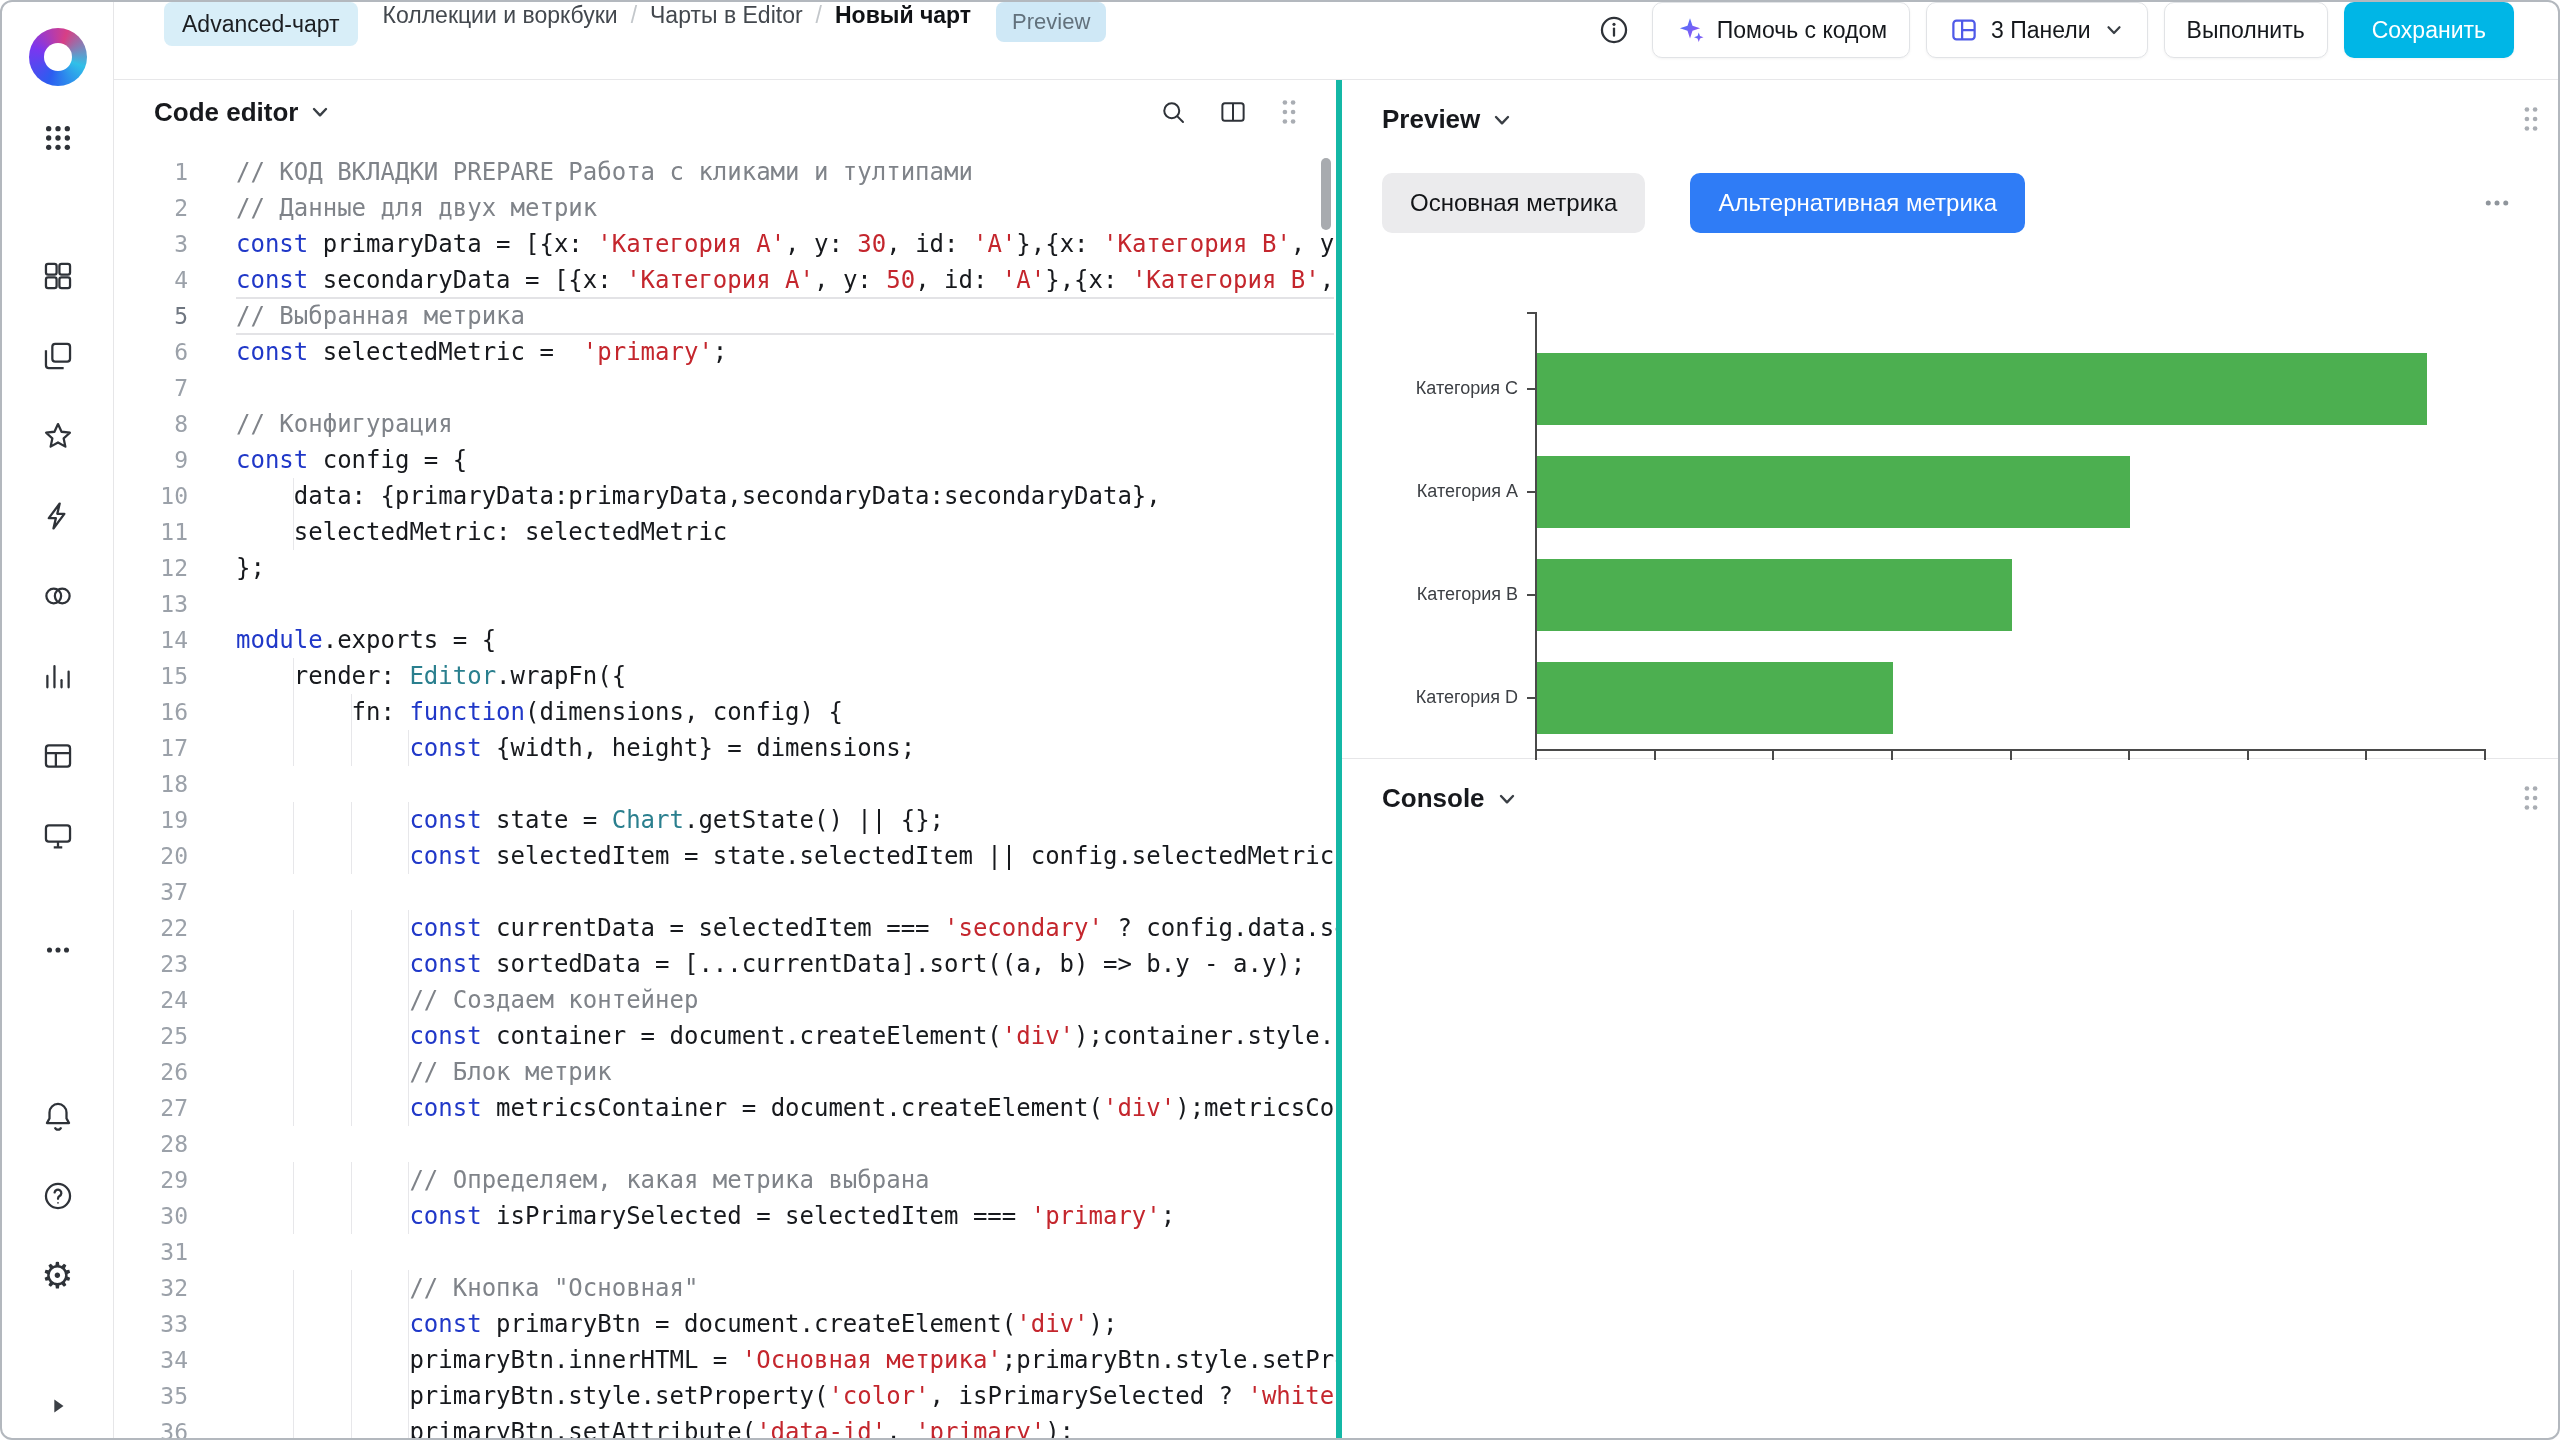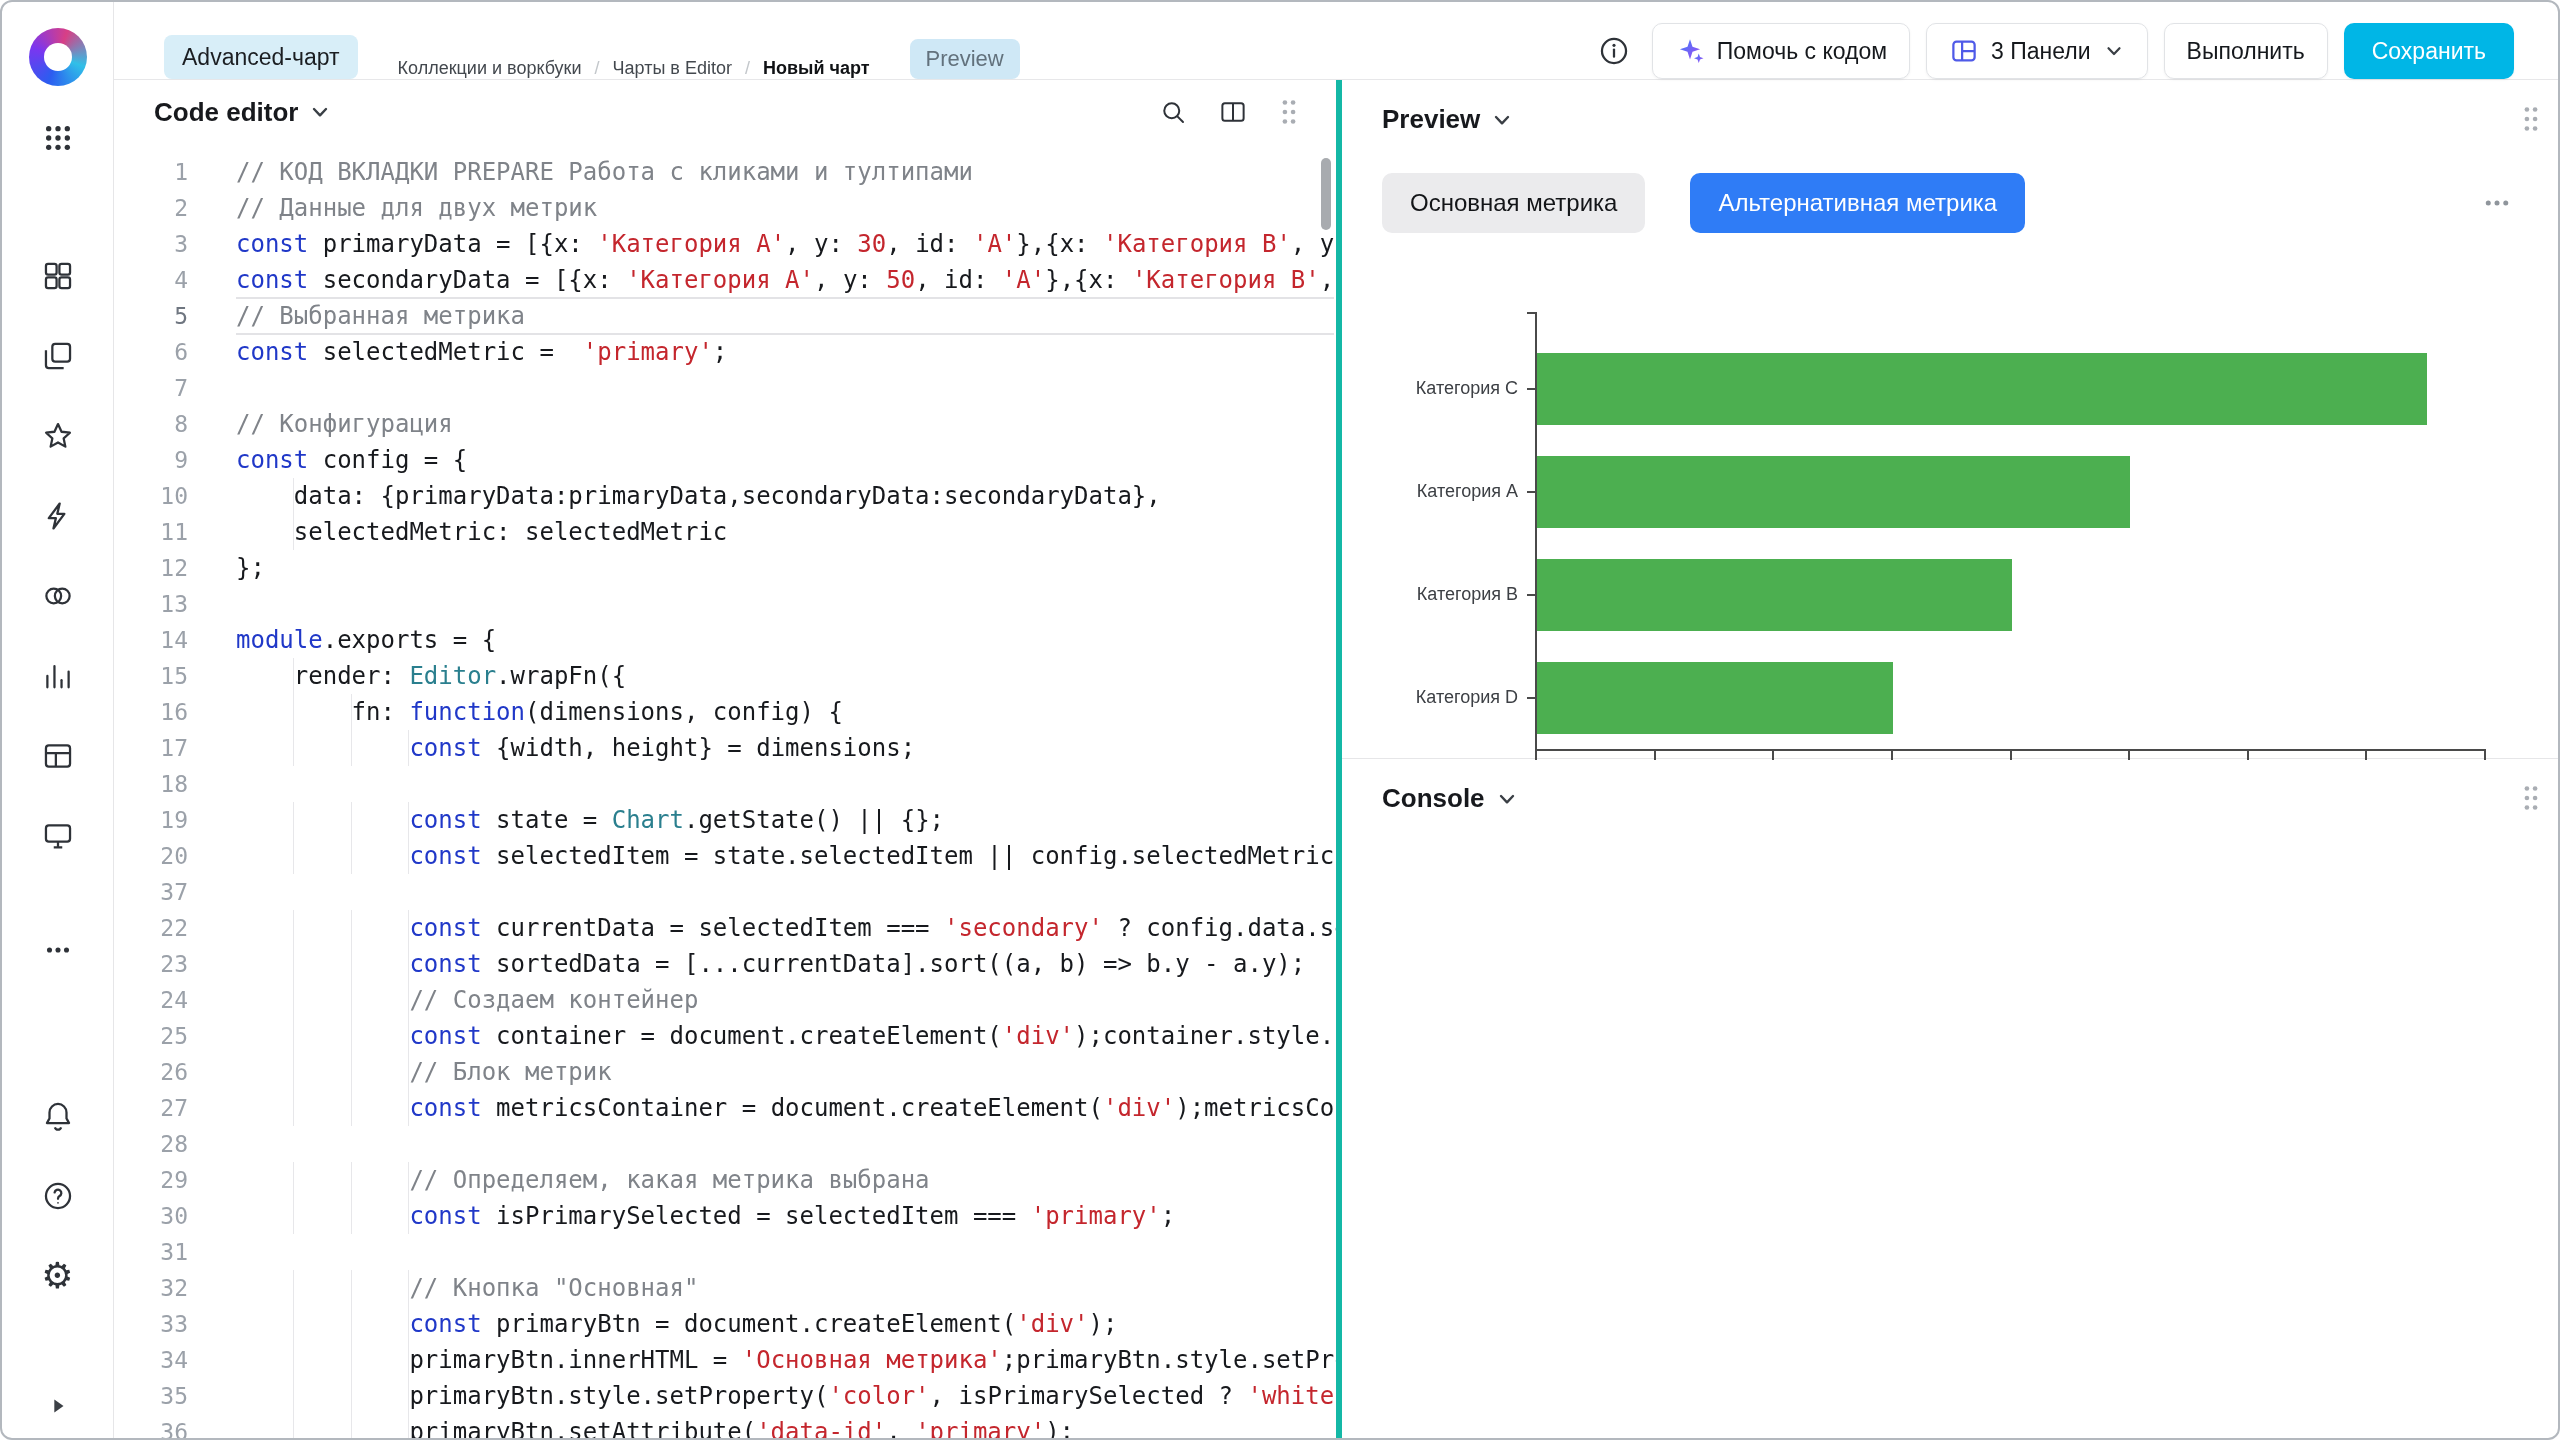--- a/index.html
+++ b/index.html
@@ -16,23 +16,23 @@
   .side-icon { width:56px; height:56px; display:flex; align-items:center; justify-content:center; border-radius:10px; cursor:pointer; margin-bottom:24px; }
   .side-nav { display:flex; flex-direction:column; align-items:center; margin-top:58px; }
   .gap-top { margin-top:34px; }
   .side-bottom { margin-top:auto; display:flex; flex-direction:column; align-items:center; }
   .collapse-btn { margin-top:60px; margin-bottom:4px; width:40px; height:36px; display:flex; align-items:center; justify-content:center; cursor:pointer; }
   .oi { fill:none; stroke:#2e3238; stroke-width:1.6; }
   .gear-glyph { font-size:36px; color:#2e3238; line-height:1; }
 
   
   .main { flex:1; display:flex; flex-direction:column; min-width:0; }
-  .topbar { height:78px; min-height:78px; display:flex; align-items:flex-end; gap:40px; padding:0 44px 0 50px; border-bottom:1px solid #e7e7e9; }
+  .topbar { height:78px; min-height:78px; display:flex; align-items:flex-start; gap:25px; padding:0 44px 0 50px; border-bottom:1px solid #e7e7e9; }
   .chip { background:#d8eef8; color:#1b1e22; font-size:23px; height:44px; padding:0 18px; border-radius:8px; display:inline-flex; align-items:center; cursor:pointer; }
-  .breadcrumb { display:flex; align-items:center; gap:13px; font-size:18px; }
+  .breadcrumb { display:flex; align-items:center; gap:13px; font-size:23px; }
   .breadcrumb .crumb { color:#43484e; cursor:pointer; }
   .breadcrumb .crumb.last { color:#101215; font-weight:700; }
   .breadcrumb .sep { color:#c3c7cb; }
   .badge { background:#cfe8f6; color:#62717c; font-size:22px; height:40px; padding:0 16px; border-radius:8px; display:inline-flex; align-items:center; }
   .tb-right { margin-left:auto; display:flex; align-items:center; gap:16px; }
   .icon-btn { width:44px; height:44px; display:flex; align-items:center; justify-content:center; cursor:pointer; border-radius:8px; }
   .btn { height:56px; display:inline-flex; align-items:center; gap:12px; background:#fff; border:1px solid #e1e3e6; border-radius:10px; padding:0 22px; font-size:23px; font-family:inherit; color:#15181c; cursor:pointer; box-shadow:0 1px 3px rgba(0,0,0,.05); }
   .btn.save { border:none; color:#fff; padding:0 28px; font-weight:500; background:#00b6e6; }
 
   .content { flex:1; display:flex; min-height:0; }

